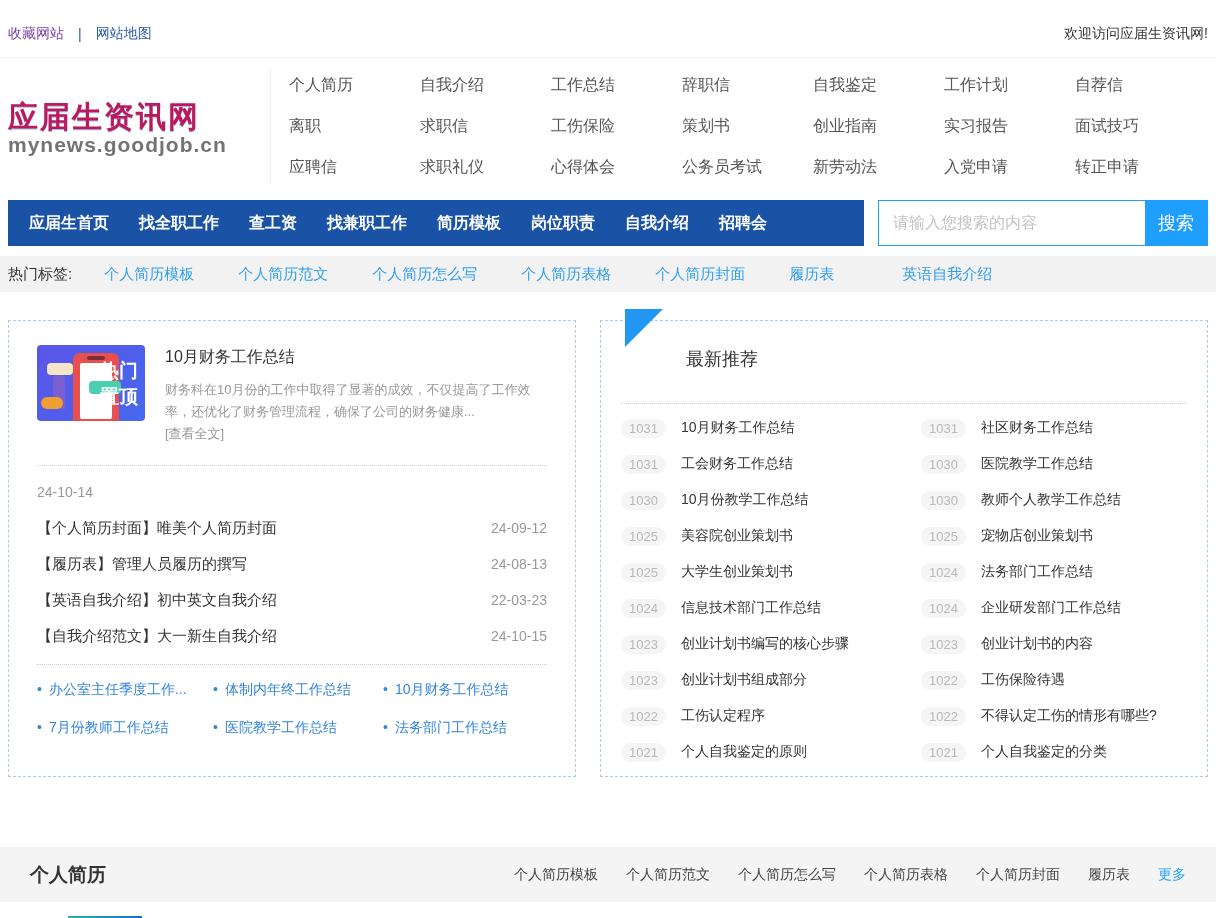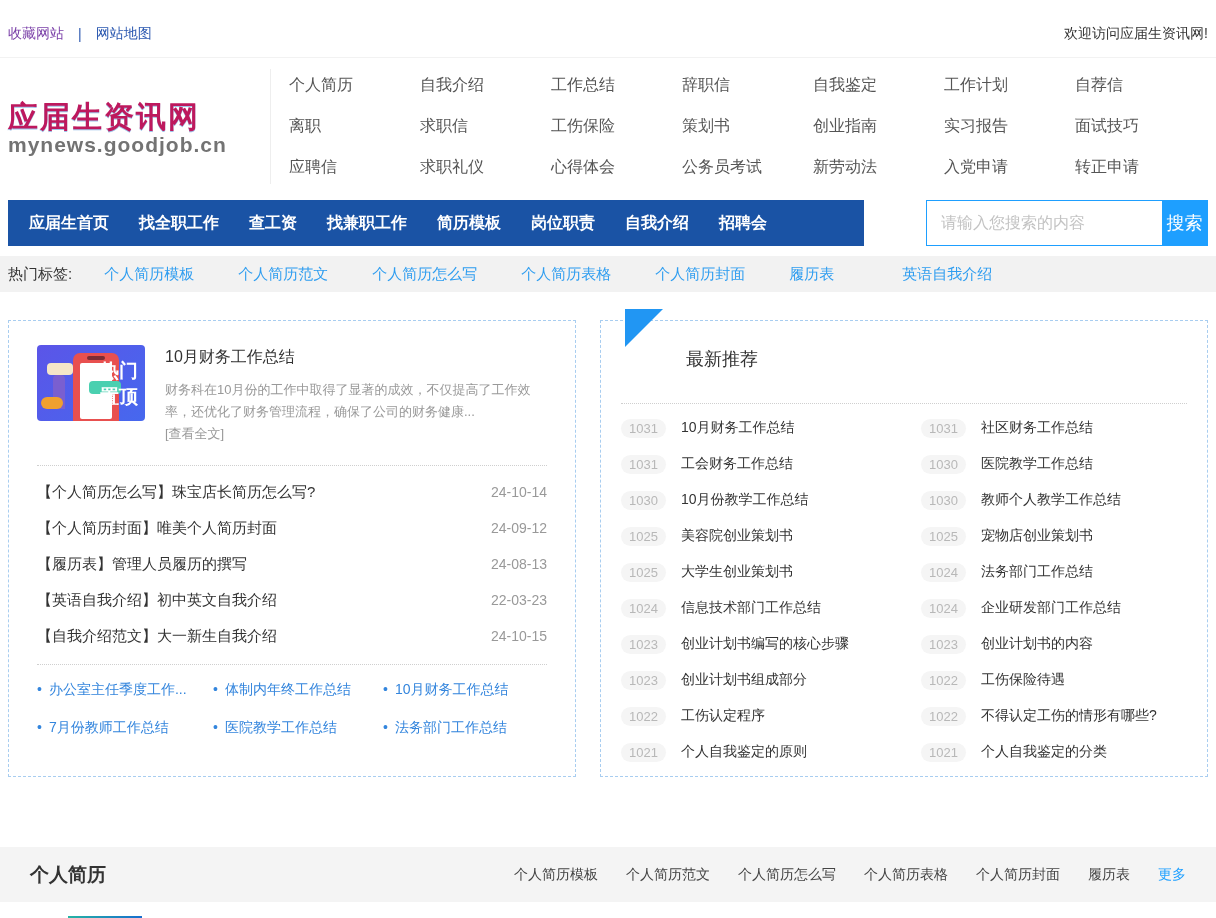--- a/index.html
+++ b/index.html
@@ -23,21 +23,21 @@
     text-shadow: 0 1px 0 #9fc4ea; line-height: 1.1; }
   .logo-domain { font-size: 21px; font-weight: 700; color: #737373; letter-spacing: 1px; }
   .menu { border-left: 1px solid #eeeeee; padding: 6px 0 6px 18px; display: grid;
     grid-template-columns: repeat(7, 131px); row-gap: 20px; }
   .menu-item { font-size: 16px; color: #555; cursor: pointer; white-space: nowrap; }
 
   
   .nav-row { display: flex; margin-top: 6px; height: 46px; }
   .navbar { width: 856px; background: #1a53a5; display: flex; align-items: center; padding: 0 6px; }
   .nav-item { color: #fff; font-size: 16px; font-weight: 600; padding: 0 15px; cursor: pointer; white-space: nowrap; }
-  .search { margin-left: auto; width: 282px; display: flex; border: 1px solid #1E9FFF; }
+  .search { margin-left: auto; width: 330px; display: flex; border: 1px solid #1E9FFF; }
   .search-input { flex: 1; border: none; outline: none; font-size: 16px; padding: 0 14px;
     color: #333; font-family: inherit; }
   .search-input::placeholder { color: #c3c3c3; }
   .search-btn { width: 62px; background: #1E9FFF; color: #fff; border: none; font-size: 18px;
     cursor: pointer; font-family: inherit; }
 
   
   .tagsbar { background: #f2f2f2; height: 36px; margin-top: 10px; }
   .tagsbar-inner { width: 1200px; margin: 0 auto; height: 36px; display: flex; align-items: center; }
   .tags-label { font-size: 15px; color: #333; margin-right: 32px; }
@@ -240,21 +240,20 @@
           <a class="f-more">[查看全文]</a>
         </div>
       </div>
     </div>
 
     <div class="dotsep sep-a"></div>
 
     <div class="article-list">
 
         <div class="article-row">
-          <span class="article-title">【个人简历怎么写】珠宝店长简历怎么写?</span>
           <span class="article-date">24-10-14</span>
         </div>
 
         <div class="article-row">
           <span class="article-title">【个人简历封面】唯美个人简历封面</span>
           <span class="article-date">24-09-12</span>
         </div>
 
         <div class="article-row">
           <span class="article-title">【履历表】管理人员履历的撰写</span>

